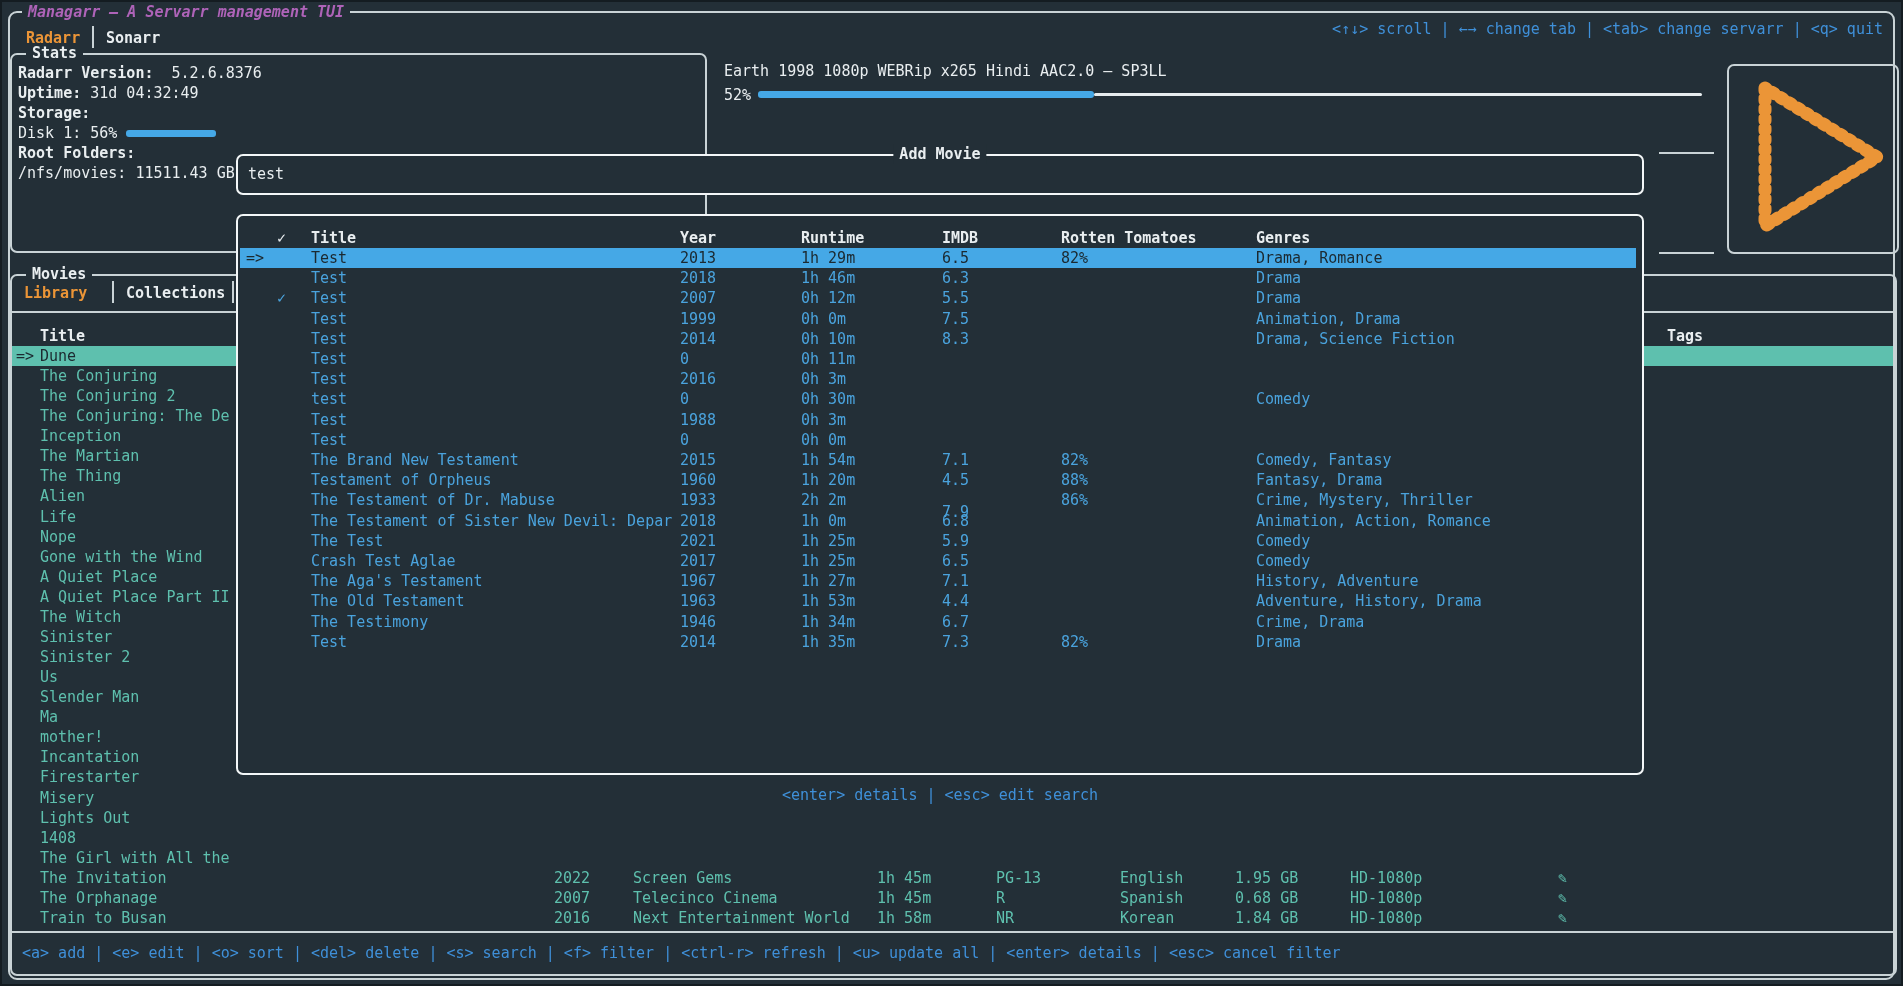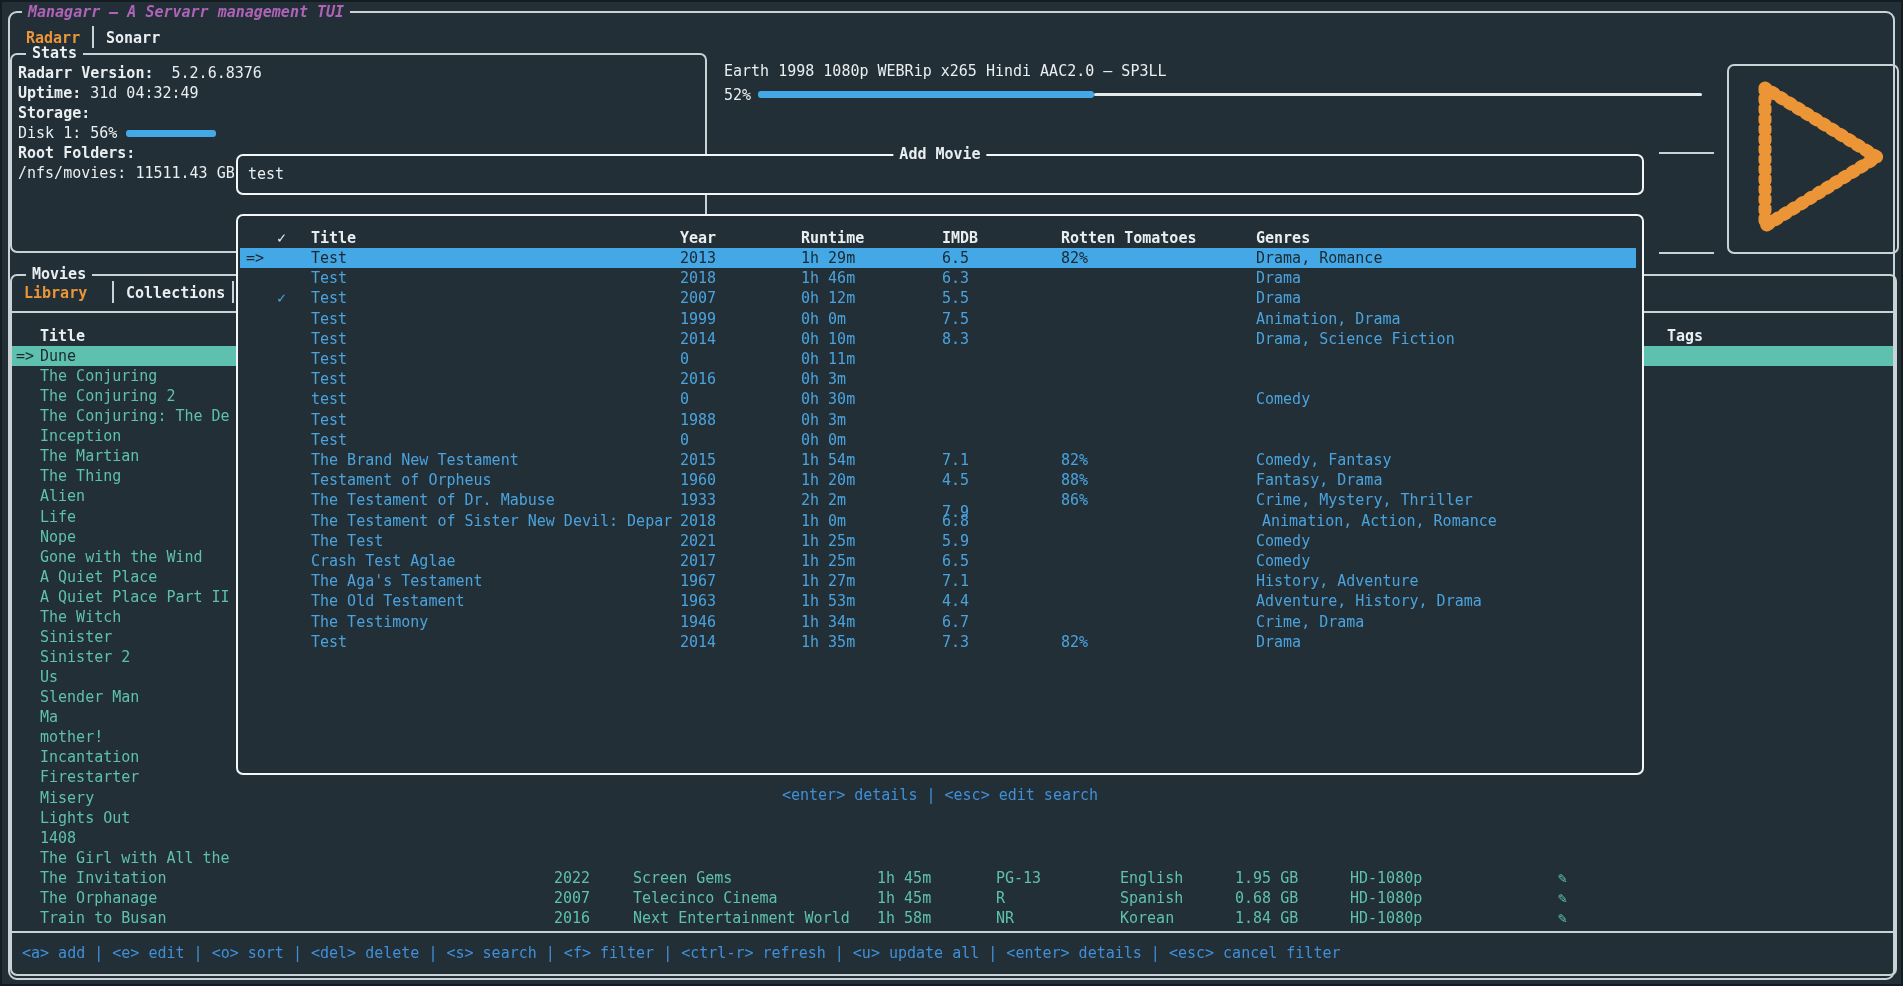--- a/index.html
+++ b/index.html
@@ -34,20 +34,21 @@
   .dcell{position:absolute;white-space:pre;color:var(--teal);z-index:1;}
 </style>
 </head>
 <body>
 
 <div id="screen">
 
   <div class="outer"></div>
 
   <span class="abs purple b" style="left:20px;top:0;background:var(--bg);padding:0 6px;font-style:italic;">Managarr – A Servarr management TUI</span>
+  <span class="abs bluetxt" style="top:17px;right:18px;">&lt;↑↓&gt; scroll | ←→ change tab | &lt;tab&gt; change servarr | &lt;q&gt; quit</span>
 
   <span class="abs orangetxt b" style="left:24px;top:26px;">Radarr</span>
   <div class="vsep" style="left:90px;top:24px;height:22px;"></div>
   <span class="abs b" style="left:104px;top:26px;">Sonarr</span>
 
   <div class="panel" style="left:8px;top:51px;width:697px;height:200px;">
     <span class="ptitle" style="left:14px;">Stats</span>
   </div>
   <span class="abs" style="left:16px;top:61px;"><span class="b">Radarr Version:  </span><span>5.2.6.8376</span></span>
   <span class="abs" style="left:16px;top:81px;"><span class="b">Uptime: </span><span>31d 04:32:49</span></span>
@@ -248,21 +249,21 @@
           <span class="cell" style="left: 563px; top: 0px;">2h 2m</span>
           <span class="cell" style="left: 704px; top: 12px;">7.9</span>
           <span class="cell" style="left: 823px; top: 0px;">86%</span>
           <span class="cell" style="left: 1018px; top: 0px;">Crime, Mystery, Thriller</span>
         </span>
         <span class="prow" style="top: 294.6px;">
           <span class="cell" style="left: 73px; top: 0px;">The Testament of Sister New Devil: Depar</span>
           <span class="cell" style="left: 442px; top: 0px;">2018</span>
           <span class="cell" style="left: 563px; top: 0px;">1h 0m</span>
           <span class="cell" style="left: 704px; top: 0px;">6.8</span>
-          <span class="cell" style="left: 1018px; top: 0px; margin-left: 6px;">Animation, Action, Romance</span>
+          <span class="cell" style="left: 1018px; top: 0px;">Animation, Action, Romance</span>
         </span>
         <span class="prow" style="top: 314.8px;">
           <span class="cell" style="left: 73px; top: 0px;">The Test</span>
           <span class="cell" style="left: 442px; top: 0px;">2021</span>
           <span class="cell" style="left: 563px; top: 0px;">1h 25m</span>
           <span class="cell" style="left: 704px; top: 0px;">5.9</span>
           <span class="cell" style="left: 1018px; top: 0px;">Comedy</span>
         </span>
         <span class="prow" style="top: 335px;">
           <span class="cell" style="left: 73px; top: 0px;">Crash Test Aglae</span>

